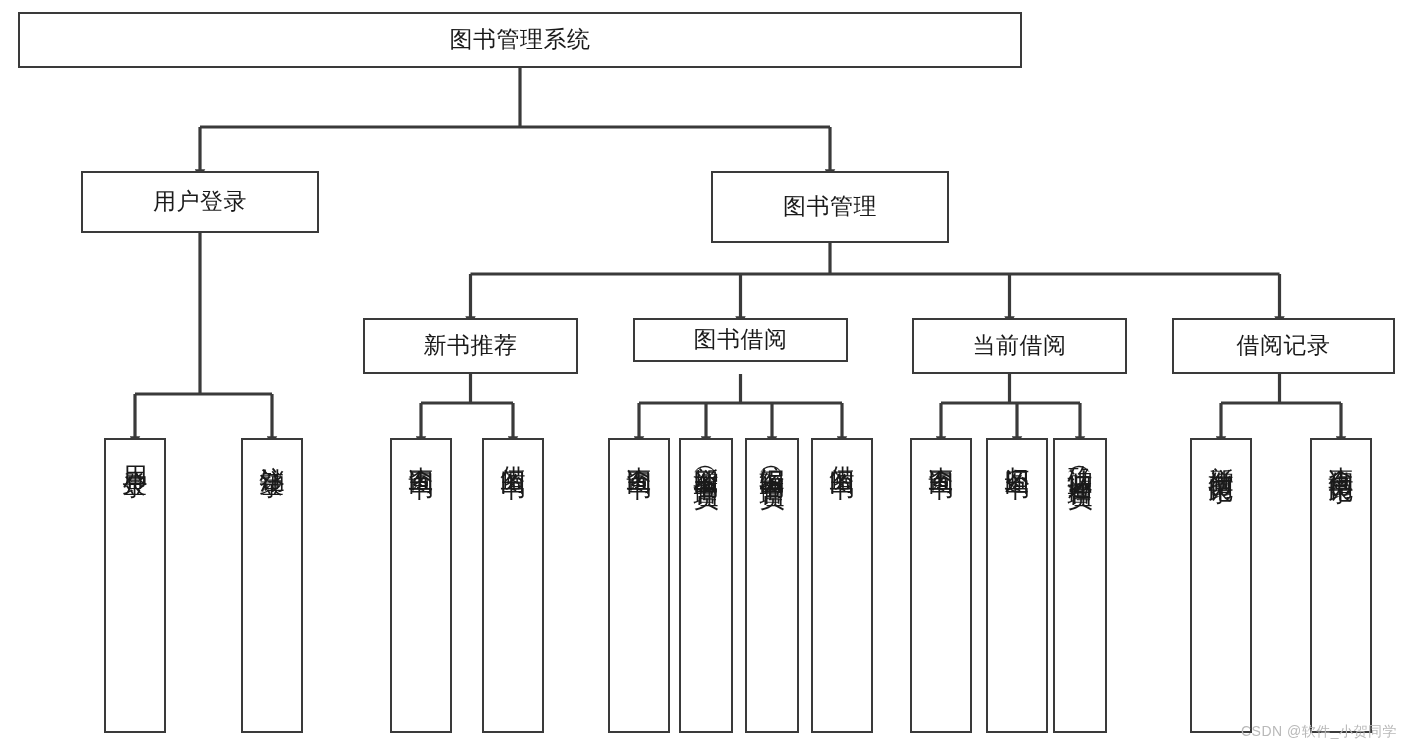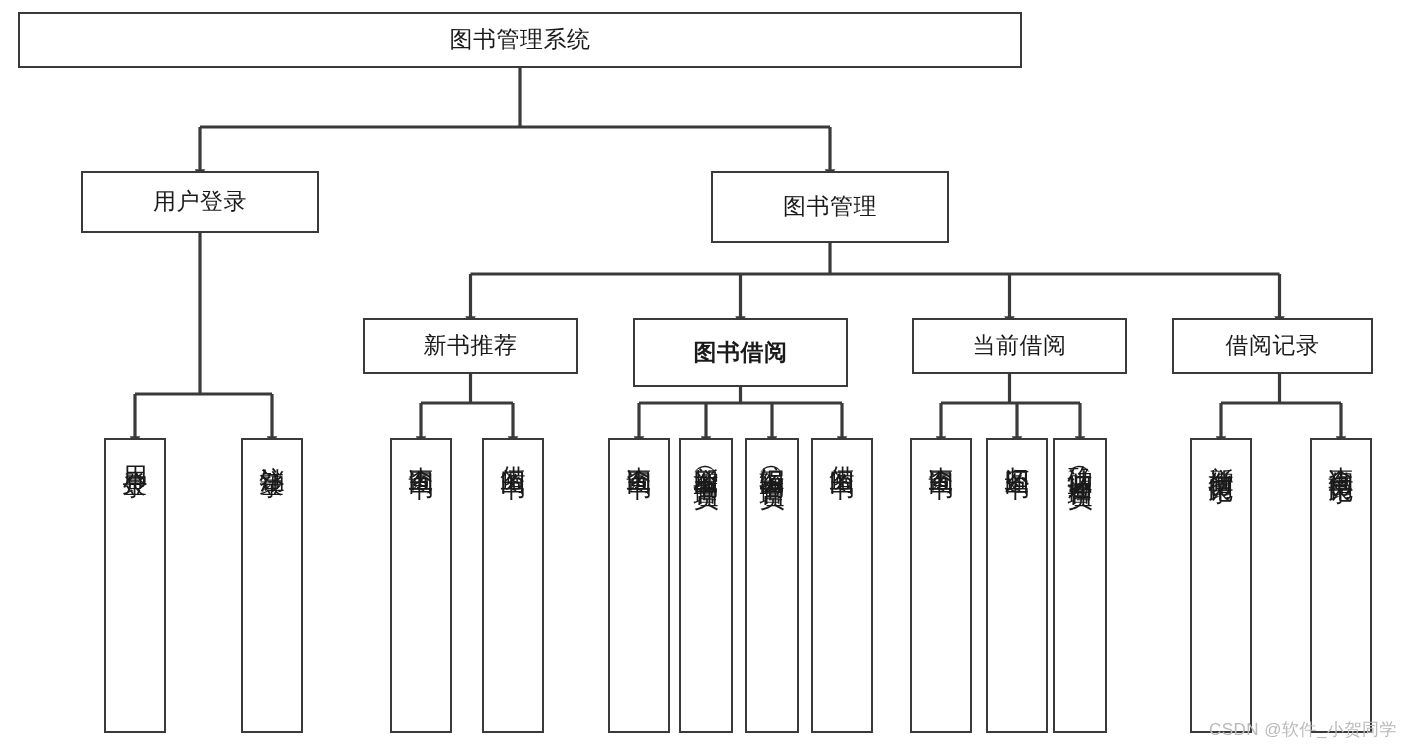--- a/index.html
+++ b/index.html
@@ -54,21 +54,21 @@
     text-orientation: upright;
     font-size: 25px;
     letter-spacing: 3px;
     line-height: 1;
     white-space: nowrap;
   }
   .watermark {
     position: absolute;
     right: 8px;
     bottom: 6px;
-    font-size: 17px;
+    font-size: 14px;
     color: #b9b9b9;
     letter-spacing: 0.5px;
     white-space: nowrap;
   }
 </style>
 </head>
 <body>
 
 <div id="canvas">
 
@@ -121,27 +121,27 @@
       </div>
       <div class="node horiz" style="left: 81px; top: 171px; width: 238px; height: 62px;">
         <span class="node-label">用户登录</span>
       </div>
       <div class="node horiz" style="left: 711px; top: 171px; width: 238px; height: 72px;">
         <span class="node-label">图书管理</span>
       </div>
       <div class="node horiz" style="left: 363px; top: 318px; width: 215px; height: 56px;">
         <span class="node-label">新书推荐</span>
       </div>
-      <div class="node horiz" style="left: 633px; top: 318px; width: 215px; height: 69px; font-weight: bold;">
+      <div class="node horiz" style="left: 633px; top: 318px; width: 215px; height: 44px;">
         <span class="node-label">图书借阅</span>
       </div>
       <div class="node horiz" style="left: 902px; top: 318px; width: 215px; height: 56px; margin-left: 10px;">
         <span class="node-label">当前借阅</span>
       </div>
-      <div class="node horiz" style="left: 1172px; top: 318px; width: 201px; height: 56px;">
+      <div class="node horiz" style="left: 1172px; top: 318px; width: 223px; height: 56px;">
         <span class="node-label">借阅记录</span>
       </div>
       <div class="node vert" style="left: 104px; top: 438px; width: 62px; height: 295px;">
         <span class="node-label">用户登录</span>
       </div>
       <div class="node vert" style="left: 241px; top: 438px; width: 62px; height: 295px;">
         <span class="node-label">注销登录</span>
       </div>
       <div class="node vert" style="left: 390px; top: 438px; width: 62px; height: 295px;">
         <span class="node-label">查询图书</span>

